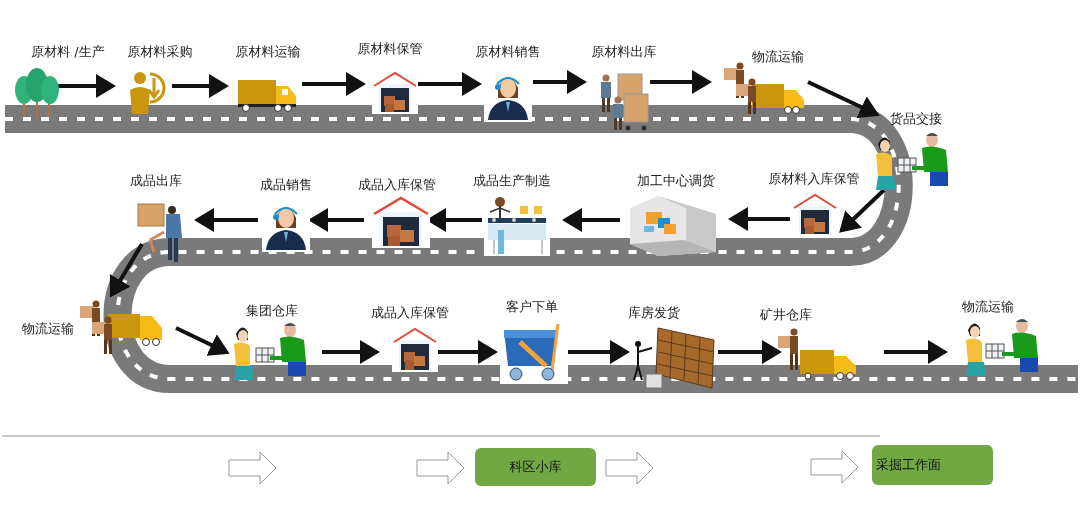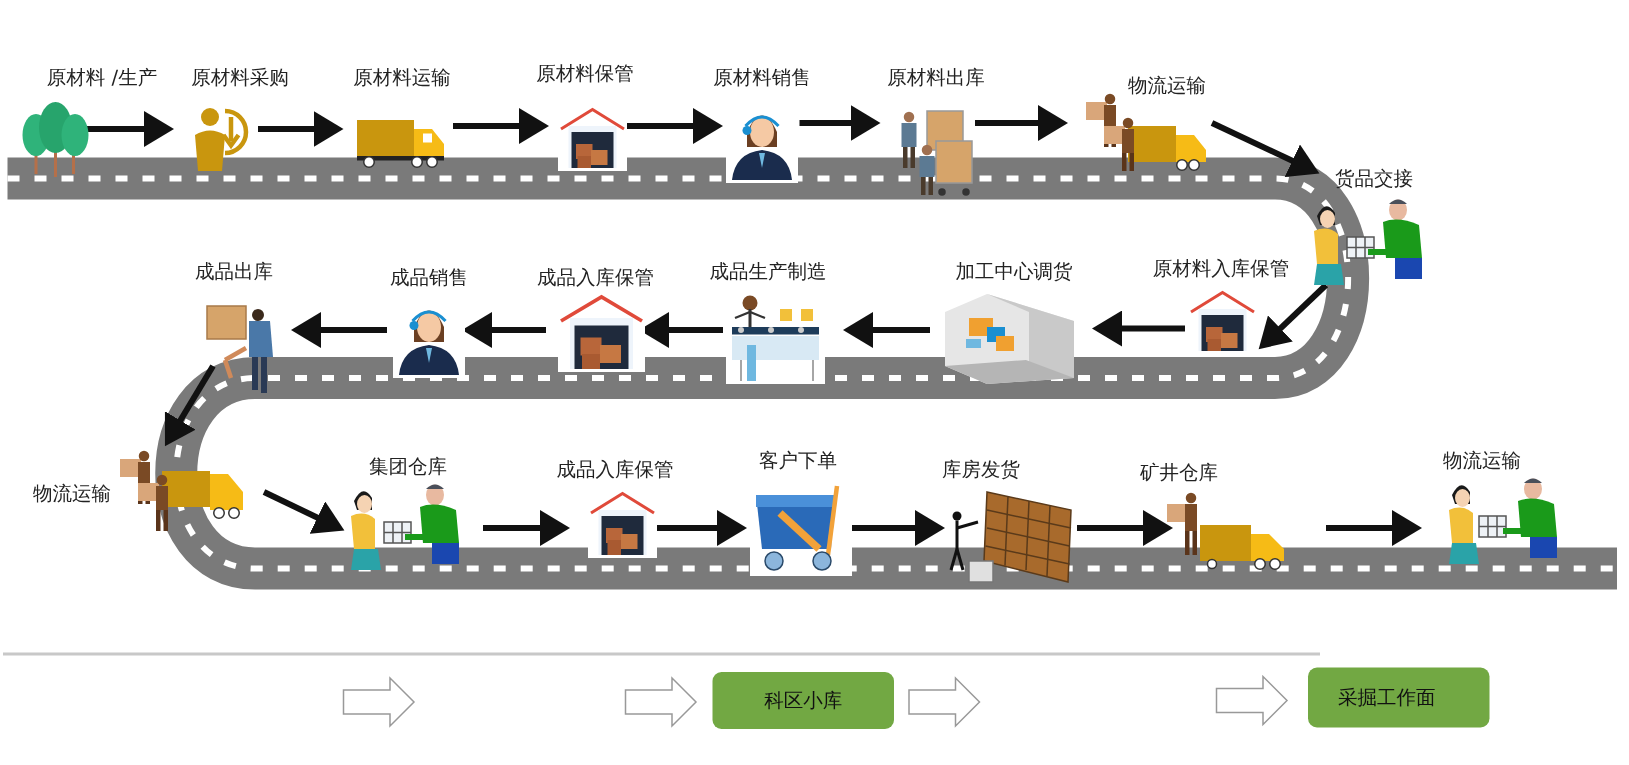--- a/index.html
+++ b/index.html
@@ -398,18 +398,18 @@
     <span>科区小库</span>
   </div>
   <svg class="harrow" style="left:605px;top:438px" width="50" height="36">
     <path d="M1,10 L32,10 L32,2 L48,18 L32,34 L32,26 L1,26 Z" fill="#fff" stroke="#999"></path>
     </svg>
 
   <svg class="harrow" style="left:810px;top:437px" width="50" height="36">
     <path d="M1,10 L32,10 L32,2 L48,18 L32,34 L32,26 L1,26 Z" fill="#fff" stroke="#999"></path>
     </svg>
 
-  <div class="box" style="left:872px;top:433px;width:121px;height:40px;justify-content:flex-start;padding-left:20px;box-sizing:border-box">
+  <div class="box" style="left:872px;top:433px;width:121px;height:40px;justify-content:flex-start;padding-left:4px;box-sizing:border-box">
     <span>采掘工作面</span>
   </div>
 
   <div class="bottom-line"></div>
 </div>
 
 </body></html>

